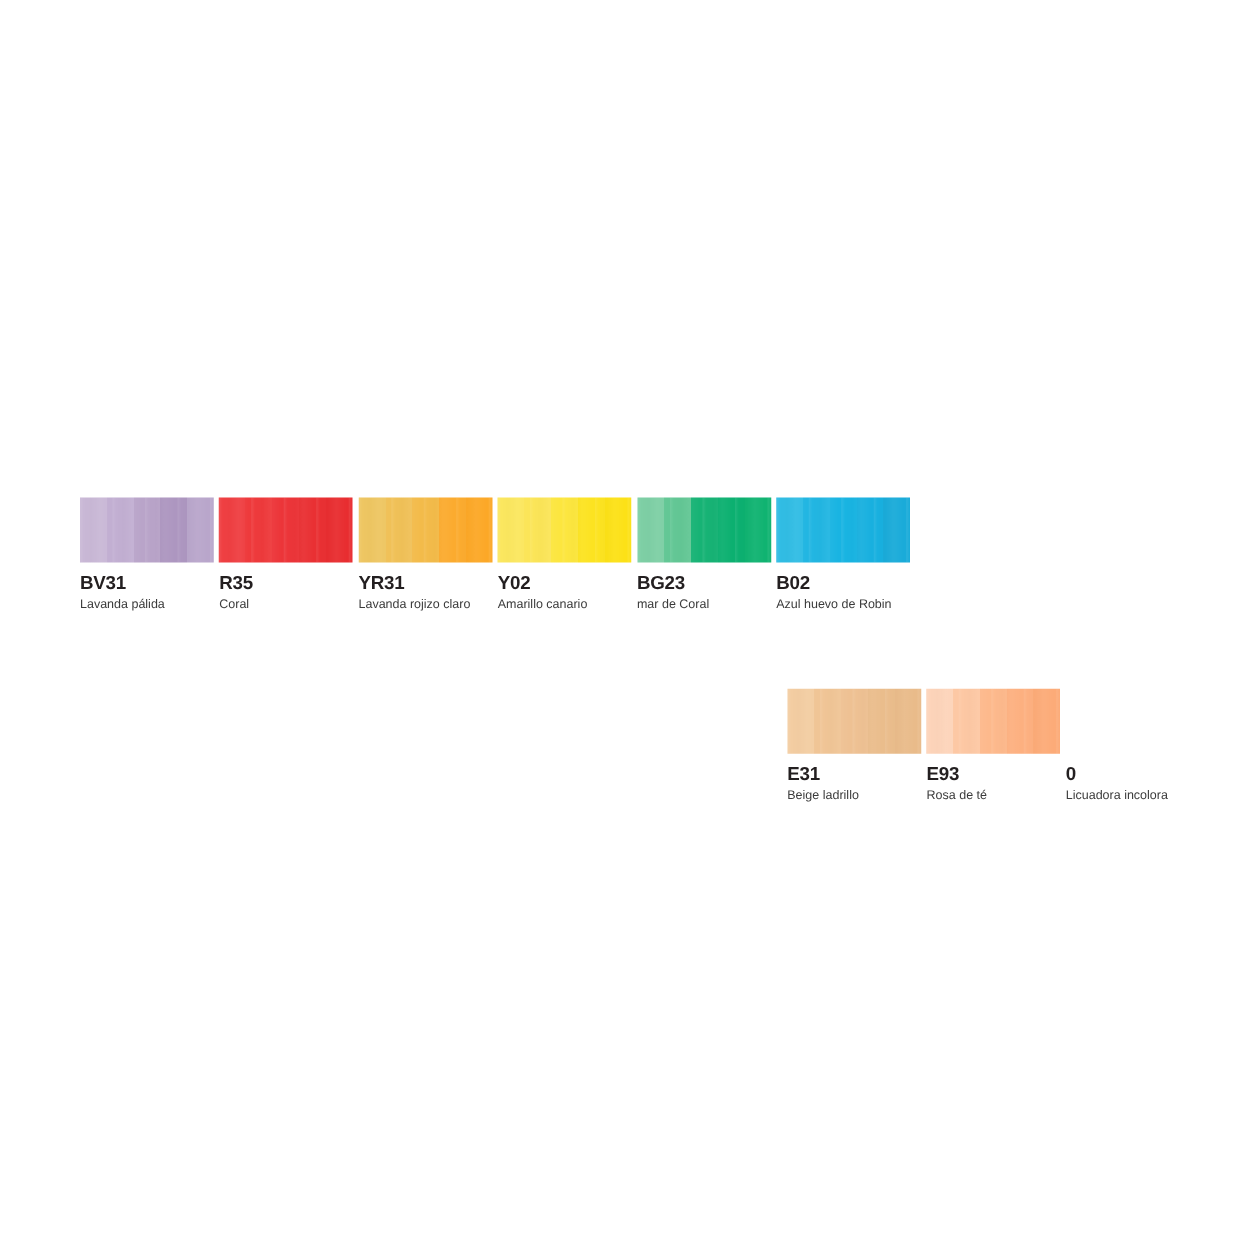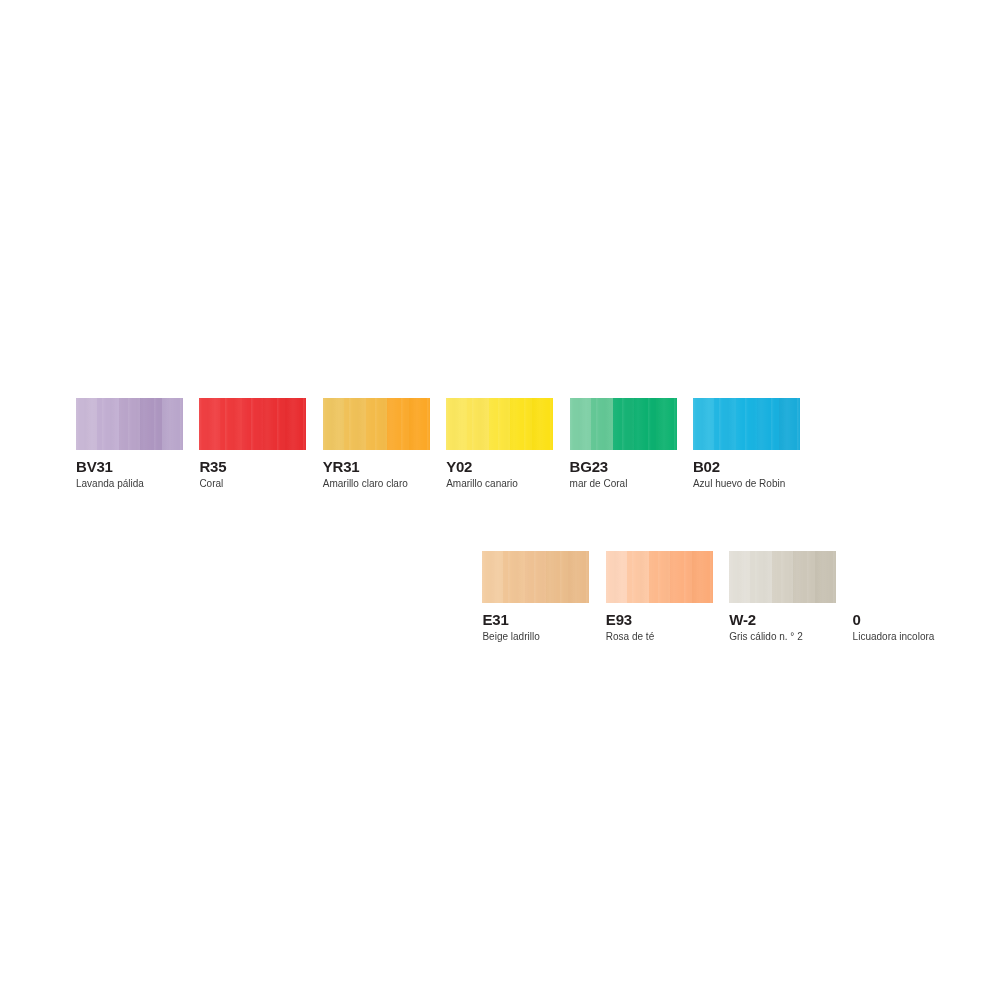--- a/index.html
+++ b/index.html
@@ -32,21 +32,20 @@
 
   .swatch-row + .swatch-row {
     margin-top: 62px;
     justify-content: flex-end;
   }
 
   .swatch-cell {
     width: 111.4px;
     flex: 0 0 111.4px;
     box-sizing: border-box;
-    margin-left: 12px;
   }
 
   .swatch-chip {
     width: 107px;
     height: 52px;
     margin-bottom: 8px;
     position: relative;
     overflow: hidden;
   }
 
@@ -105,21 +104,21 @@
           <div class="streaks"></div>
         </div>
         <div class="swatch-code">R35</div>
         <div class="swatch-name">Coral</div>
       </div>
       <div class="swatch-cell">
         <div class="swatch-chip" style="background: linear-gradient(90deg, rgb(238, 198, 98) 0%, rgb(238, 198, 98) 20%, rgb(240, 193, 88) 20%, rgb(240, 193, 88) 40%, rgb(243, 187, 74) 40%, rgb(243, 187, 74) 60%, rgb(251, 171, 47) 60%, rgb(251, 171, 47) 80%, rgb(252, 168, 39) 80%, rgb(252, 168, 39) 100%);">
           <div class="streaks"></div>
         </div>
         <div class="swatch-code">YR31</div>
-        <div class="swatch-name">Amarillo claro claro</div>
+        <div class="swatch-name">Lavanda rojizo claro</div>
       </div>
       <div class="swatch-cell">
         <div class="swatch-chip" style="background: linear-gradient(90deg, rgb(251, 231, 95) 0%, rgb(251, 231, 95) 20%, rgb(251, 229, 88) 20%, rgb(251, 229, 88) 40%, rgb(252, 230, 63) 40%, rgb(252, 230, 63) 60%, rgb(252, 227, 33) 60%, rgb(252, 227, 33) 80%, rgb(252, 225, 23) 80%, rgb(252, 225, 23) 100%);">
           <div class="streaks"></div>
         </div>
         <div class="swatch-code">Y02</div>
         <div class="swatch-name">Amarillo canario</div>
       </div>
       <div class="swatch-cell">
         <div class="swatch-chip" style="background: linear-gradient(90deg, rgb(126, 207, 165) 0%, rgb(126, 207, 165) 20%, rgb(99, 199, 149) 20%, rgb(99, 199, 149) 40%, rgb(23, 179, 117) 40%, rgb(23, 179, 117) 60%, rgb(12, 176, 112) 60%, rgb(12, 176, 112) 80%, rgb(16, 179, 113) 80%, rgb(16, 179, 113) 100%);">
@@ -145,25 +144,18 @@
         <div class="swatch-name">Beige ladrillo</div>
       </div>
       <div class="swatch-cell">
         <div class="swatch-chip" style="background: linear-gradient(90deg, rgb(253, 212, 186) 0%, rgb(253, 212, 186) 20%, rgb(253, 200, 164) 20%, rgb(253, 200, 164) 40%, rgb(253, 185, 140) 40%, rgb(253, 185, 140) 60%, rgb(253, 176, 128) 60%, rgb(253, 176, 128) 80%, rgb(252, 171, 120) 80%, rgb(252, 171, 120) 100%);">
           <div class="streaks"></div>
         </div>
         <div class="swatch-code">E93</div>
         <div class="swatch-name">Rosa de té</div>
       </div>
       <div class="swatch-cell">
-        <div class="swatch-chip" style="background: linear-gradient(90deg, rgb(227, 224, 216) 0%, rgb(227, 224, 216) 20%, rgb(222, 219, 210) 20%, rgb(222, 219, 210) 40%, rgb(214, 209, 197) 40%, rgb(214, 209, 197) 60%, rgb(205, 199, 185) 60%, rgb(205, 199, 185) 80%, rgb(200, 194, 179) 80%, rgb(200, 194, 179) 100%);">
-          <div class="streaks"></div>
-        </div>
-        <div class="swatch-code">W-2</div>
-        <div class="swatch-name">Gris cálido n. ° 2</div>
-      </div>
-      <div class="swatch-cell">
         <div class="swatch-chip is-empty"></div>
         <div class="swatch-code">0</div>
         <div class="swatch-name">Licuadora incolora</div>
       </div>
     </div>
 </div>
 
 </body></html>

